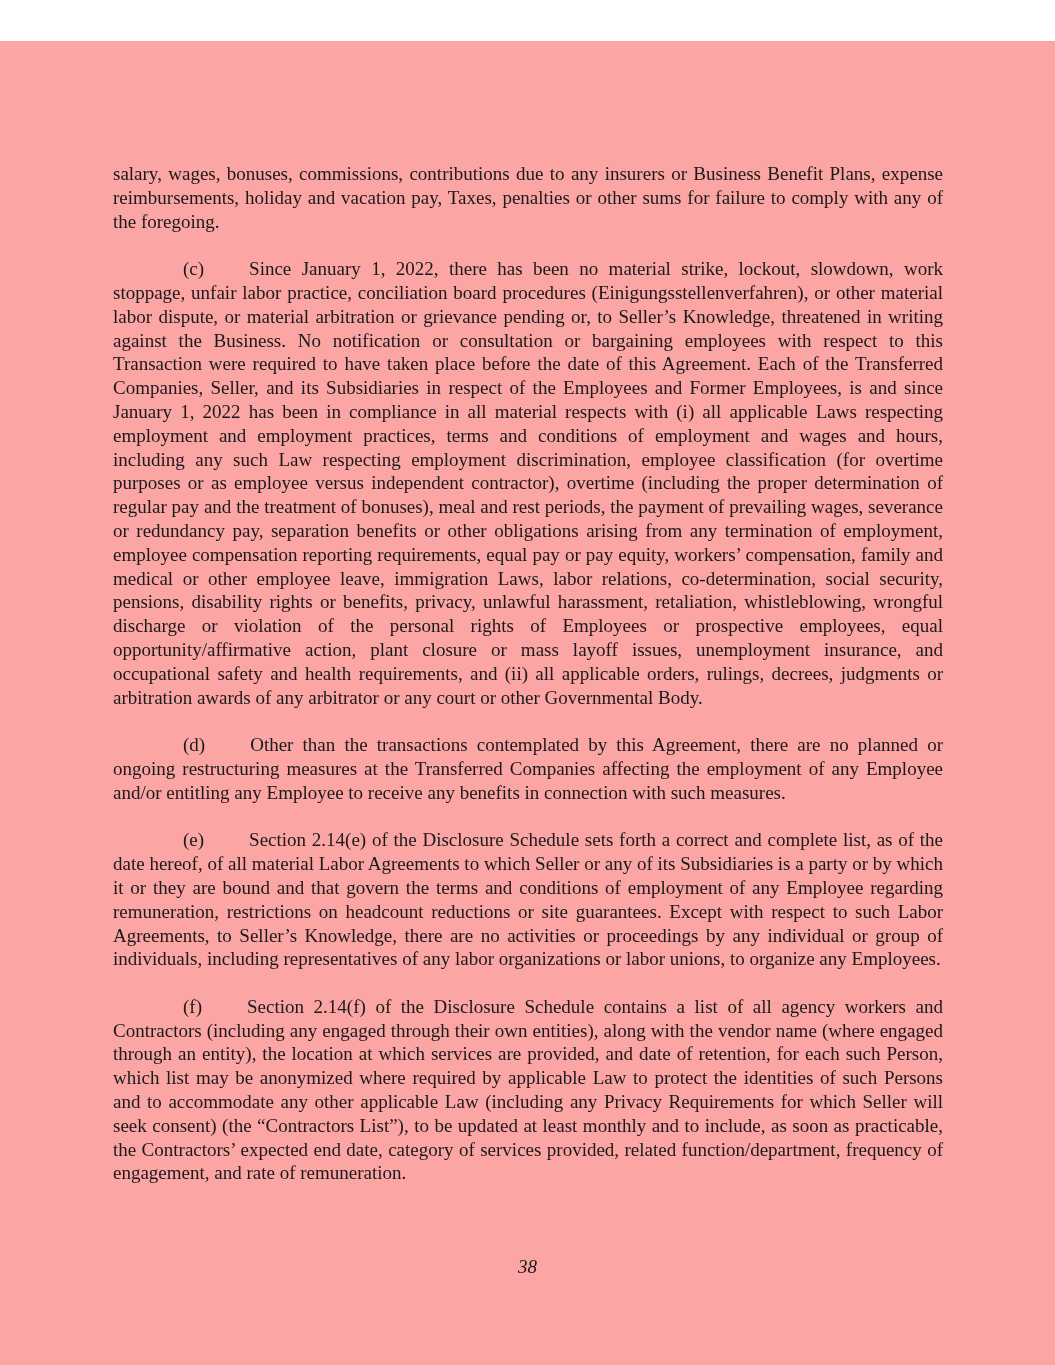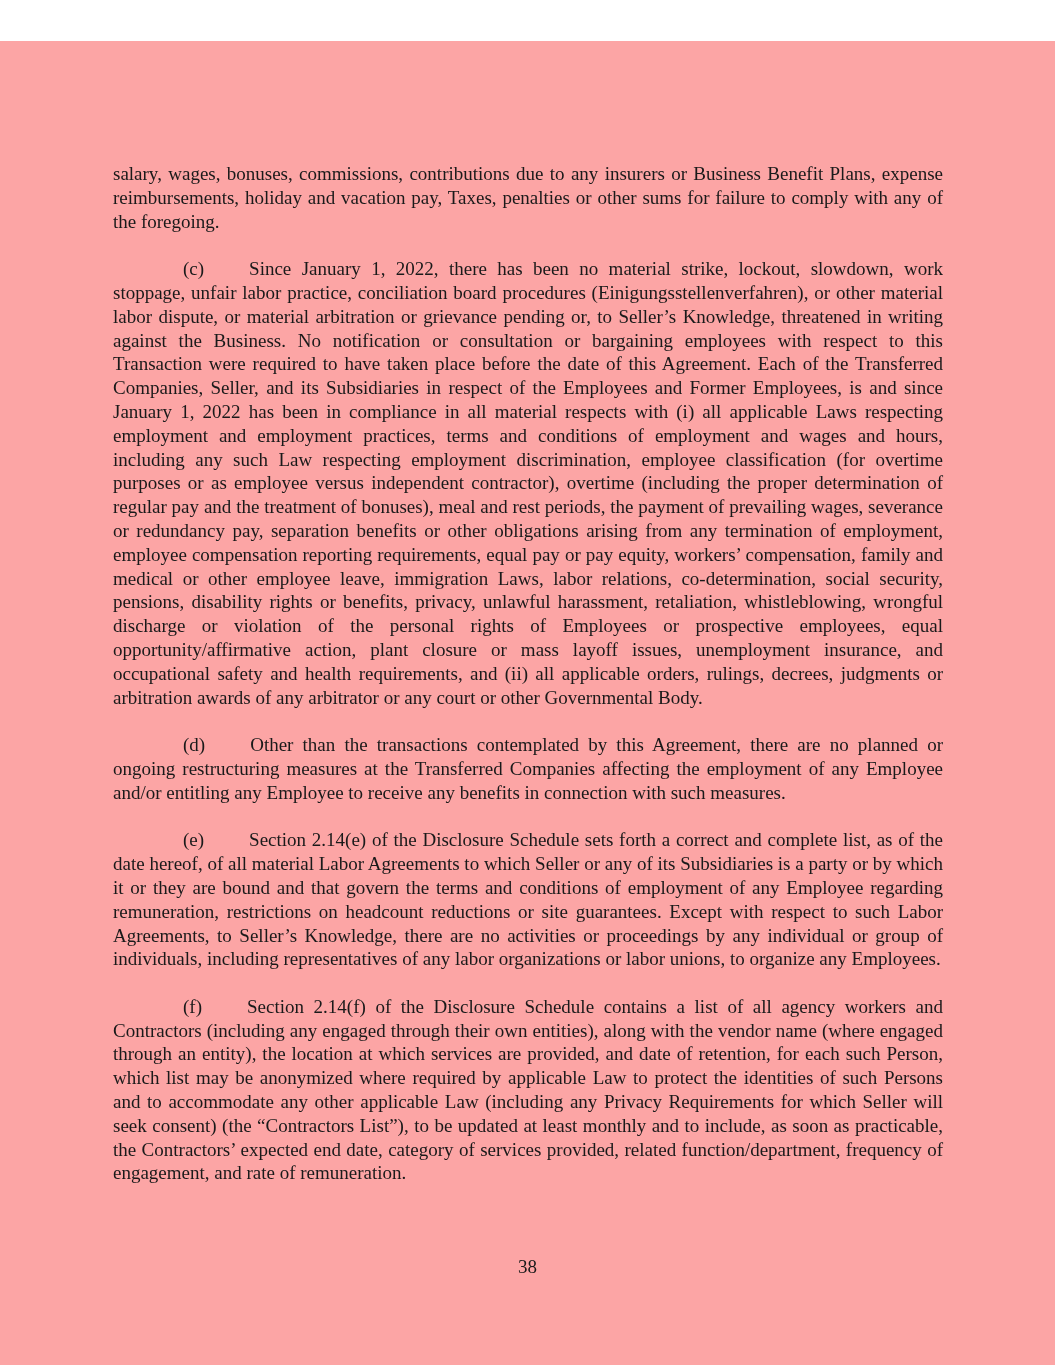--- a/index.html
+++ b/index.html
@@ -43,20 +43,21 @@
     text-underline-offset: 2px;
   }
   .page-number {
     position: absolute;
     top: 1214px;
     left: 0;
     width: 100%;
     text-align: center;
     font-size: 19px;
     line-height: 23.8px;
+    font-style: italic;
   }
 </style>
 </head>
 <body>
 
 <div class="page">
   <div class="content">
 
     <p class="para"><span>salary, wages, bonuses, commissions, contributions due to any insurers or Business Benefit Plans, expense reimbursements, holiday and vacation pay, Taxes, penalties or other sums for failure to comply with any of the foregoing.</span></p>
 

